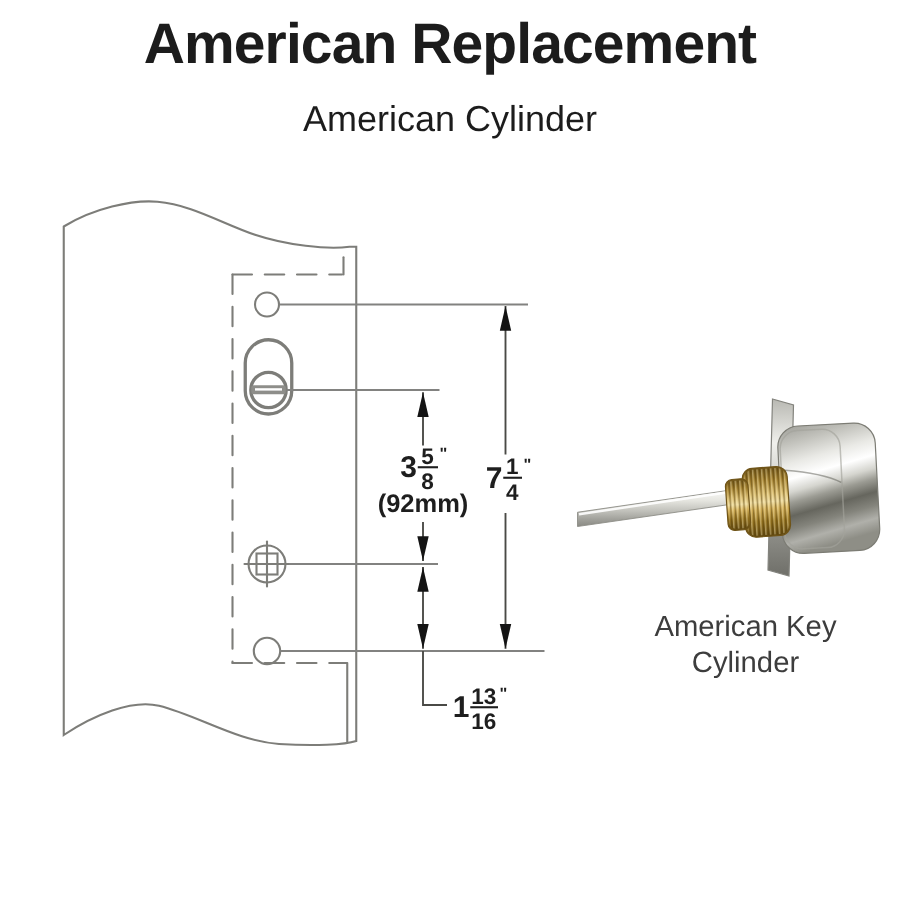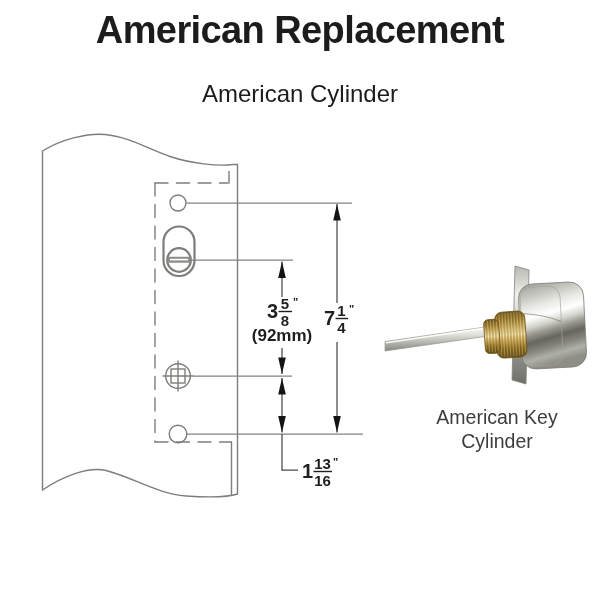--- a/index.html
+++ b/index.html
@@ -1,21 +1,21 @@
 <!DOCTYPE html>
 <html style="--ink: #1c1c1c; --line-gray: #7d7d79; --dim-dark: #4a4a46; --arrow-black: #141414; --brass-mid: #b3914a; --steel-light: #d9d9d4; --caption: #3d3d3d;"><head>
 <meta charset="utf-8">
 <style>
   html,body{margin:0;padding:0;background:#ffffff;}
   .page{position:relative;width:600px;height:600px;background:#fff;overflow:hidden;
         font-family:"Liberation Sans",sans-serif;}
   header{position:absolute;top:0;left:0;width:600px;text-align:center;}
   h1{margin:11px 0 0;font-size:38px;line-height:1;font-weight:bold;letter-spacing:-0.6px;
      color:var(--ink,#1c1c1c);}
-  h2{margin:33px 0 0;font-size:24px;line-height:1;font-weight:400;color:var(--ink,#1c1c1c);}
+  h2{margin:19px 0 0;font-size:24px;line-height:1;font-weight:400;color:var(--ink,#1c1c1c);}
   svg{position:absolute;top:0;left:0;}
   svg text{font-family:"Liberation Sans",sans-serif;}
   .gline{stroke:var(--line-gray,#7d7d79);fill:none;stroke-width:1.4;stroke-linecap:round;}
   .thick{stroke-width:2.2;}
   .dashed{stroke-dasharray:13 8.5;}
   .leader{stroke:#828280;stroke-width:1.25;fill:none;}
   .dline{stroke:var(--dim-dark,#4a4a46);stroke-width:1.25;fill:none;}
   .arrow{fill:var(--arrow-black,#141414);stroke:none;}
   .dimtext{fill:#1e1e1e;font-weight:bold;}
   .cap{fill:var(--caption,#3d3d3d);font-size:19.5px;}

